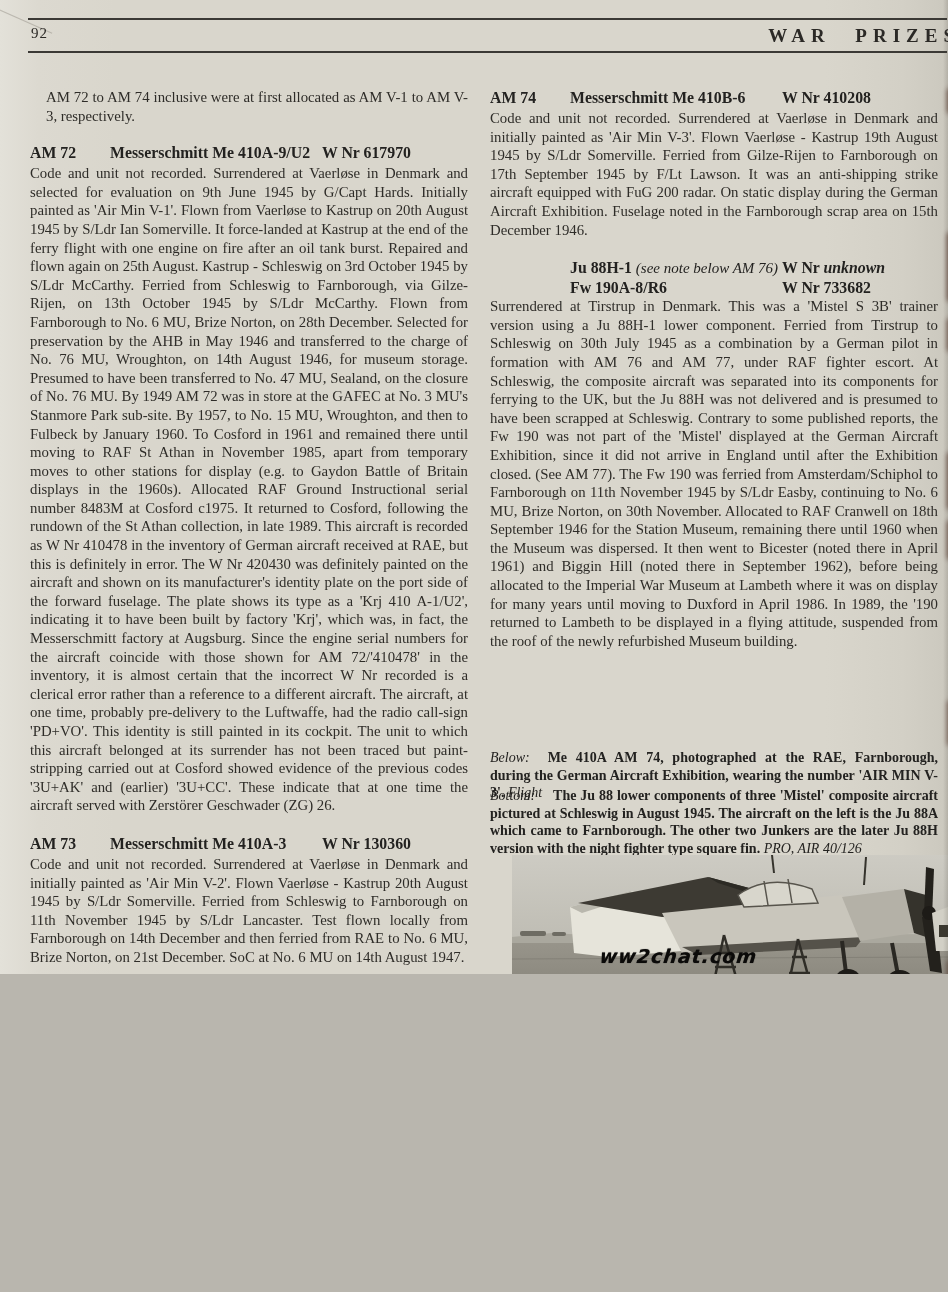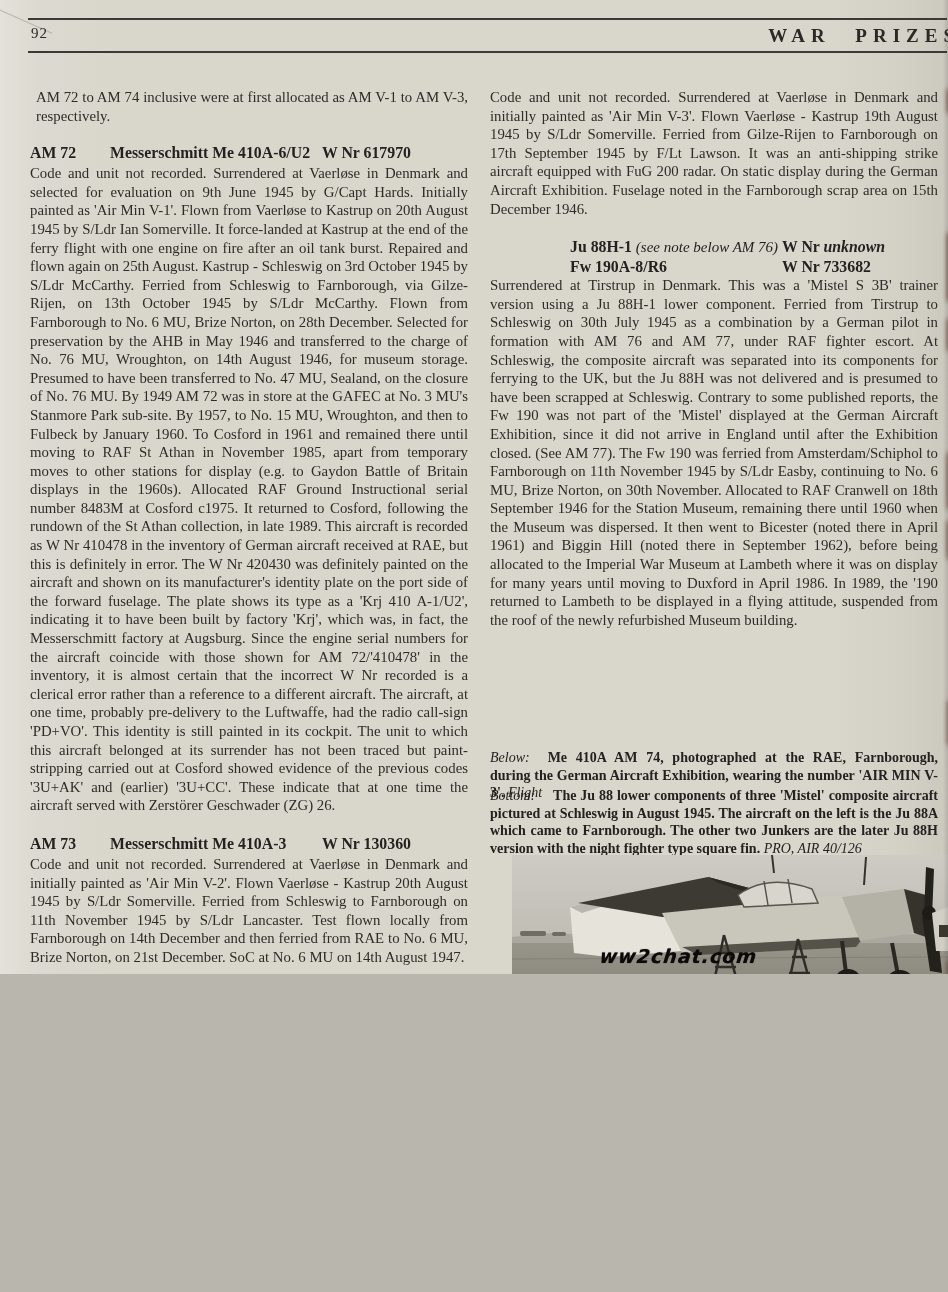--- a/index.html
+++ b/index.html
@@ -16,21 +16,21 @@
   .pageno{position:absolute;left:31px;top:25px;font-size:15px;letter-spacing:1px;color:#2b2926;}
   .running-title{position:absolute;left:0;right:0;top:25px;text-align:right;font-size:19px;
     letter-spacing:6px;word-spacing:14px;color:#2b2926;font-weight:bold;}
   
   .crease{position:absolute;left:-8px;top:-14px;width:70px;height:34px;
     border-bottom:1px solid rgba(120,115,105,0.35);transform:rotate(24deg);}
   
   .col{position:absolute;top:88px;font-size:14.8px;line-height:18.6px;text-align:justify;}
   .col-left{left:30px;width:438px;}
   .col-right{left:490px;width:448px;}
-  .para{margin:0 0 0 6px;}
+  .para{margin:0 0 0 16px;}
   .intro{margin-bottom:18px;}
   .entry{margin-top:0;}
   .entry + .entry{margin-top:19px;}
   .ehead{position:relative;font-weight:bold;font-size:15.8px;line-height:19px;color:#232220;
     margin-bottom:2px;text-align:left;}
   .ehead .eid{display:inline-block;width:80px;}
   .ehead .ewnr{position:absolute;left:292px;top:0;white-space:nowrap;}
   .subrow{position:relative;font-weight:bold;font-size:15.8px;line-height:19px;color:#232220;
     padding-left:80px;text-align:left;}
   .subrow .wnr-col{position:absolute;left:292px;top:0;white-space:nowrap;}
@@ -78,37 +78,41 @@
   <div class="rule rule-top"></div>
   <div class="pageno">92</div>
   <div class="running-title">WAR PRIZES</div>
   <div class="rule rule-bottom"></div>
 
   <div class="col col-left">
     <p class="para intro">AM 72 to AM 74 inclusive were at first allocated as AM V-1 to AM V-3, respectively.</p>
 
     <div class="entry">
       <div class="ehead">
-        <span class="eid">AM 72</span><span class="ename">Messerschmitt Me 410A-6/U2</span>
+        <span class="eid">AM 72</span><span class="ename">Messerschmitt Me 410A-9/U2</span>
         <span class="ewnr">W Nr 617970</span>
       </div>
       <p class="para ebody">Code and unit not recorded. Surrendered at Vaerløse in Denmark and selected for evaluation on 9th June 1945 by G/Capt Hards. Initially painted as 'Air Min V-1'. Flown from Vaerløse to Kastrup on 20th August 1945 by S/Ldr Ian Somerville. It force-landed at Kastrup at the end of the ferry flight with one engine on fire after an oil tank burst. Repaired and flown again on 25th August. Kastrup - Schleswig on 3rd October 1945 by S/Ldr McCarthy. Ferried from Schleswig to Farnborough, via Gilze-Rijen, on 13th October 1945 by S/Ldr McCarthy. Flown from Farnborough to No. 6 MU, Brize Norton, on 28th December. Selected for preservation by the AHB in May 1946 and transferred to the charge of No. 76 MU, Wroughton, on 14th August 1946, for museum storage. Presumed to have been transferred to No. 47 MU, Sealand, on the closure of No. 76 MU. By 1949 AM 72 was in store at the GAFEC at No. 3 MU's Stanmore Park sub-site. By 1957, to No. 15 MU, Wroughton, and then to Fulbeck by January 1960. To Cosford in 1961 and remained there until moving to RAF St Athan in November 1985, apart from temporary moves to other stations for display (e.g. to Gaydon Battle of Britain displays in the 1960s). Allocated RAF Ground Instructional serial number 8483M at Cosford c1975. It returned to Cosford, following the rundown of the St Athan collection, in late 1989. This aircraft is recorded as W Nr 410478 in the inventory of German aircraft received at RAE, but this is definitely in error. The W Nr 420430 was definitely painted on the aircraft and shown on its manufacturer's identity plate on the port side of the forward fuselage. The plate shows its type as a 'Krj 410 A-1/U2', indicating it to have been built by factory 'Krj', which was, in fact, the Messerschmitt factory at Augsburg. Since the engine serial numbers for the aircraft coincide with those shown for AM 72/'410478' in the inventory, it is almost certain that the incorrect W Nr recorded is a clerical error rather than a reference to a different aircraft. The aircraft, at one time, probably pre-delivery to the Luftwaffe, had the radio call-sign 'PD+VO'. This identity is still painted in its cockpit. The unit to which this aircraft belonged at its surrender has not been traced but paint-stripping carried out at Cosford showed evidence of the previous codes '3U+AK' and (earlier) '3U+CC'. These indicate that at one time the aircraft served with Zerstörer Geschwader (ZG) 26.</p>
     </div>
 
     <div class="entry">
       <div class="ehead">
         <span class="eid">AM 73</span><span class="ename">Messerschmitt Me 410A-3</span>
         <span class="ewnr">W Nr 130360</span>
       </div>
       <p class="para ebody">Code and unit not recorded. Surrendered at Vaerløse in Denmark and initially painted as 'Air Min V-2'. Flown Vaerløse - Kastrup 20th August 1945 by S/Ldr Somerville. Ferried from Schleswig to Farnborough on 11th November 1945 by S/Ldr Lancaster. Test flown locally from Farnborough on 14th December and then ferried from RAE to No. 6 MU, Brize Norton, on 21st December. SoC at No. 6 MU on 14th August 1947.</p>
     </div>
   </div>
 
   <div class="col col-right">
     <div class="entry">
+      <div class="ehead">
+        <span class="eid">AM 74</span><span class="ename">Messerschmitt Me 410B-6</span>
+        <span class="ewnr">W Nr 410208</span>
+      </div>
       <p class="para ebody">Code and unit not recorded. Surrendered at Vaerløse in Denmark and initially painted as 'Air Min V-3'. Flown Vaerløse - Kastrup 19th August 1945 by S/Ldr Somerville. Ferried from Gilze-Rijen to Farnborough on 17th September 1945 by F/Lt Lawson. It was an anti-shipping strike aircraft equipped with FuG 200 radar. On static display during the German Aircraft Exhibition. Fuselage noted in the Farnborough scrap area on 15th December 1946.</p>
     </div>
 
     <div class="entry">
       <div class="subrow">
         <span>Ju 88H-1</span>
         <span class="note">(see note below AM 76)</span>
         <span class="wnr-col"><span>W Nr </span><span class="italic">unknown</span></span>
       </div>
       <div class="subrow">

